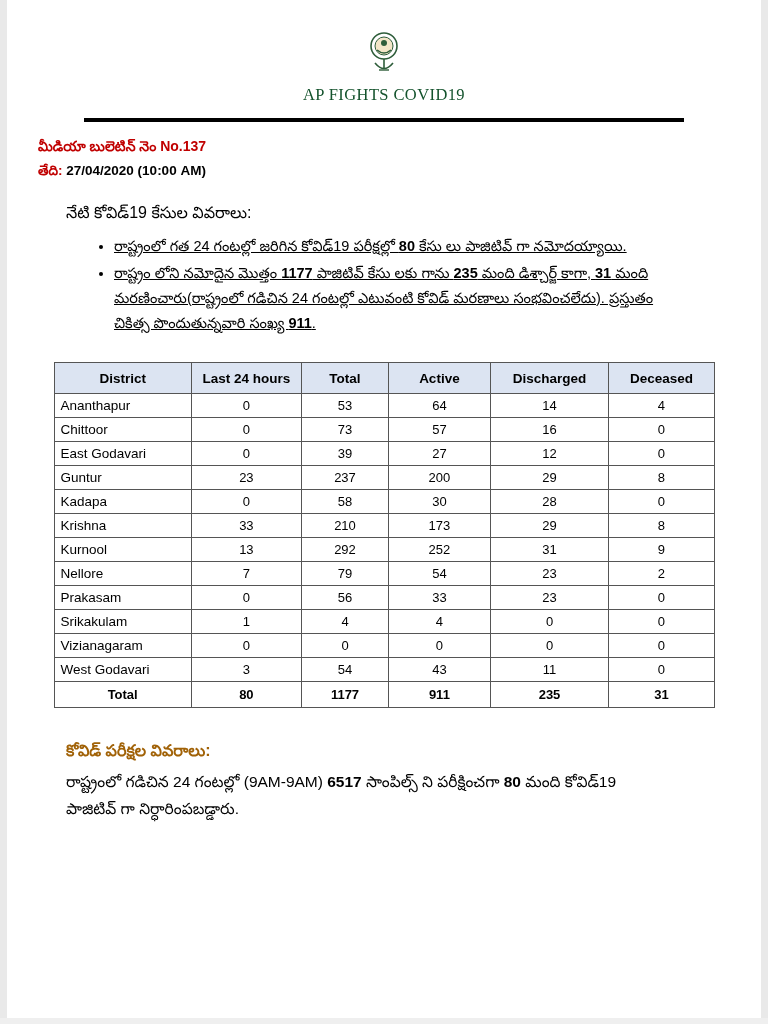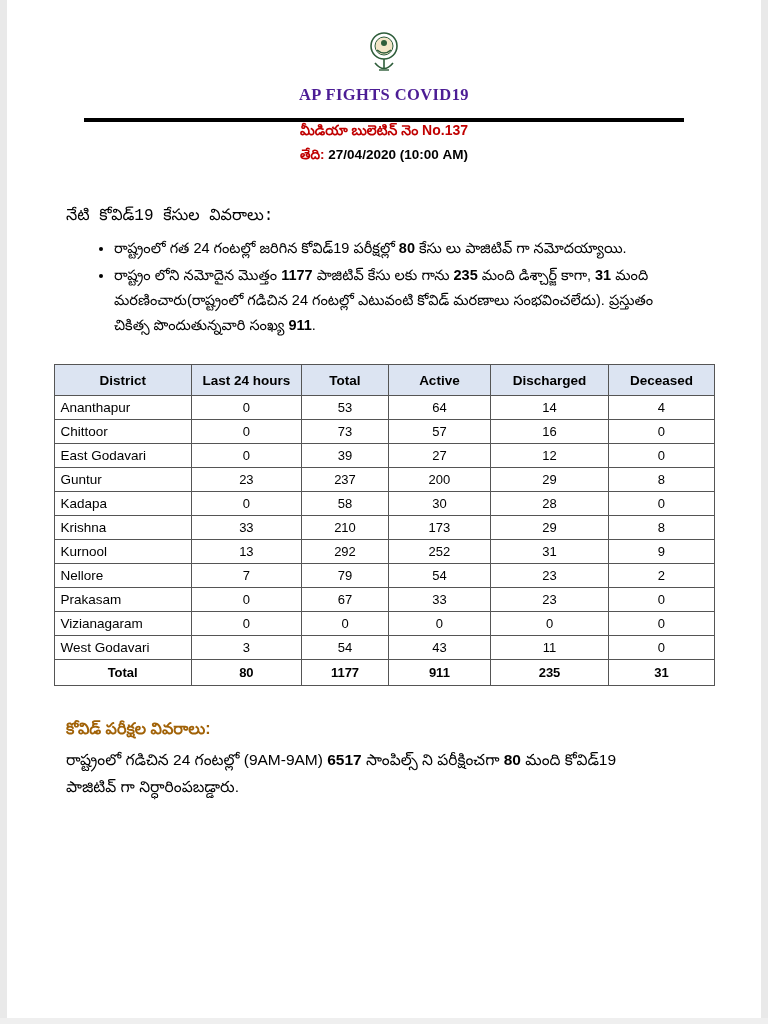--- a/index.html
+++ b/index.html
@@ -30,60 +30,61 @@
   .emblem {
     display: inline-block;
     width: 42px;
     height: 46px;
   }
   .title-block {
     text-align: center;
     margin-top: 6px;
   }
   .title-line {
-    color: #4c1d95;
+    color: #14532d;
     font-family: "Liberation Serif", serif;
-    font-weight: bold;
+    font-weight: normal;
     font-size: 16.5px;
     letter-spacing: 0.4px;
     line-height: 22px;
   }
   .rule {
     margin: 12px auto 0 auto;
     width: 600px;
     height: 4px;
     background: #000;
   }
   .bulletin {
-    text-align: center;
-    margin-top: 0;
+    text-align: left;
+    margin-top: 16px;
   }
   .bulletin-no {
     color: #c00000;
     font-weight: bold;
     font-size: 14px;
     font-family: "Liberation Sans", sans-serif;
   }
   .bulletin-date {
     margin-top: 5px;
     font-size: 13.5px;
     font-weight: bold;
     font-family: "Liberation Sans", sans-serif;
   }
   .bulletin-date .lbl { color: #c00000; }
   .section-head {
-    margin-top: 40px;
+    margin-top: 22px;
     margin-left: 28px;
     font-size: 16px;
-    font-family: Liberation Mono, monospace;
+    font-family: Liberation Sans, sans-serif;
   }
   ul.points {
     margin: 8px 0 0 58px;
     padding: 0 46px 0 18px;
     list-style: disc;
+    text-decoration: underline;
   }
   ul.points li {
     font-size: 14.5px;
     line-height: 25px;
     font-family: "Liberation Sans", sans-serif;
     margin-bottom: 2px;
     text-align: left;
   }
   b { font-weight: bold; }
 
@@ -276,23 +277,31 @@
           <td class="dist">Nellore</td>
           <td class="num">7</td>
           <td class="num">79</td>
           <td class="num">54</td>
           <td class="num">23</td>
           <td class="num">2</td>
         </tr>
         <tr>
           <td class="dist">Prakasam</td>
           <td class="num">0</td>
-          <td class="num">67</td>
+          <td class="num">56</td>
           <td class="num">33</td>
           <td class="num">23</td>
+          <td class="num">0</td>
+        </tr>
+        <tr>
+          <td class="dist">Srikakulam</td>
+          <td class="num">1</td>
+          <td class="num">4</td>
+          <td class="num">4</td>
+          <td class="num">0</td>
           <td class="num">0</td>
         </tr>
         <tr>
           <td class="dist">Vizianagaram</td>
           <td class="num">0</td>
           <td class="num">0</td>
           <td class="num">0</td>
           <td class="num">0</td>
           <td class="num">0</td>
         </tr>

